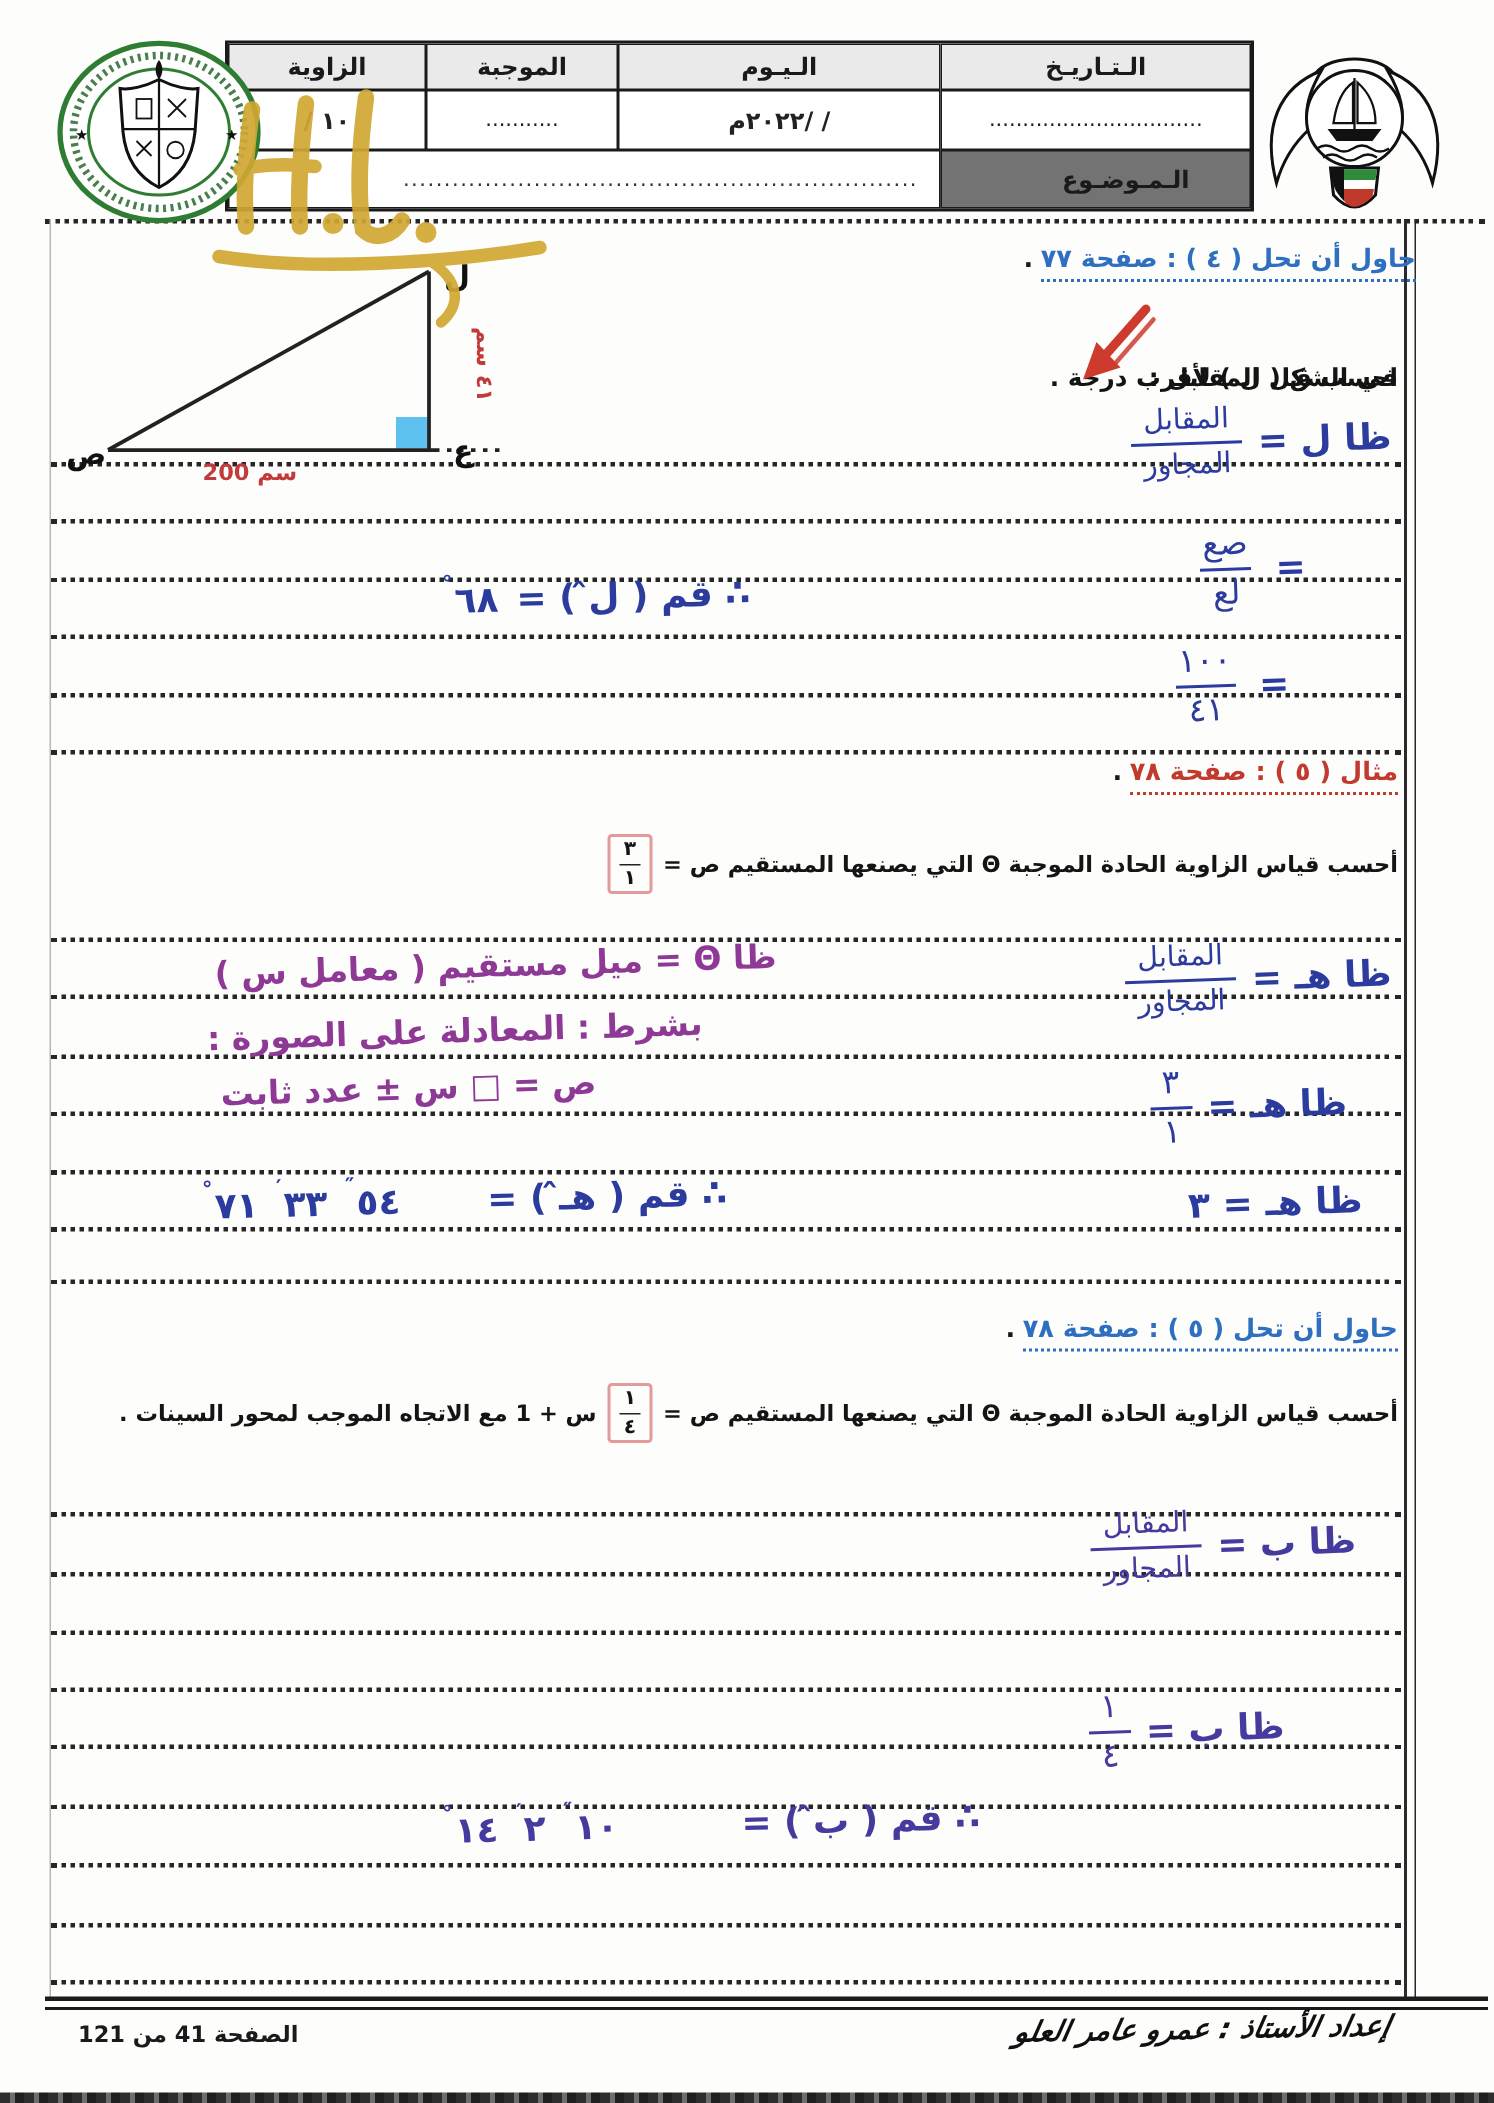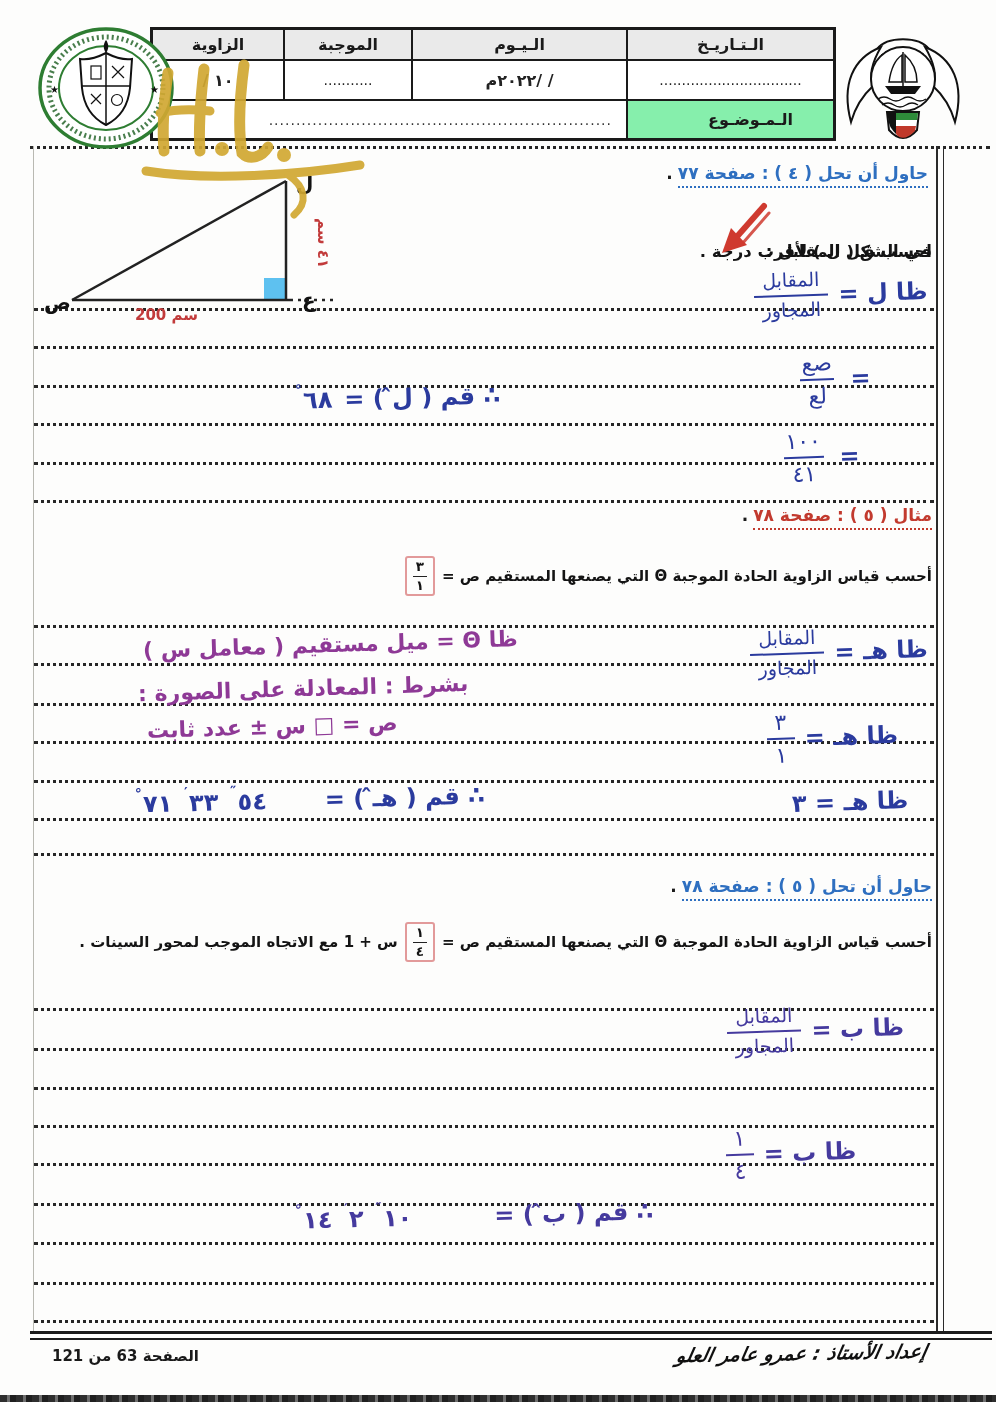--- a/index.html
+++ b/index.html
@@ -87,21 +87,21 @@
     <div class="hcell hlab">الـتـاريـخ</div>
     <div class="hcell hlab">الـيـوم</div>
     <div class="hcell hlab">الموجبة</div>
     <div class="hcell hlab">الزاوية</div>
 
     <div class="hcell hval">................................</div>
     <div class="hcell hval big">/      /٢٠٢٢م</div>
     <div class="hcell hval">...........</div>
     <div class="hcell hval big">١٠ /</div>
 
-    <div class="hcell hlab" style="background:#86efac;padding-left:40px;">الـمـوضـوع</div>
+    <div class="hcell hlab" style="background:#737373;padding-left:40px;">الـمـوضـوع</div>
     <div class="hcell hval subject-dots" style="grid-column:2/5;">...............................................................</div>
   </div>
 
   <div class="logo" style="left:36px;top:26px;">
     <svg width="140" height="124" viewBox="0 0 140 124">
       <ellipse cx="70" cy="62" rx="66" ry="59" fill="#ffffff" stroke="#2e7d32" stroke-width="3.5"></ellipse>
       <ellipse cx="70" cy="62" rx="57" ry="51" fill="none" stroke="#1b5e20" stroke-width="5" stroke-dasharray="2,3" opacity="0.8"></ellipse>
       <ellipse cx="70" cy="62" rx="47" ry="42" fill="#ffffff" stroke="#2e7d32" stroke-width="2"></ellipse>
       <path d="M70,27 C80,32 90,34 96,33 L94,62 C92,82 82,93 70,99 C58,93 48,82 46,62 L44,33 C50,34 60,32 70,27 Z" fill="#ffffff" stroke="#111" stroke-width="2"></path>
       <path d="M70,27 L70,99 M46,60 L94,60" stroke="#111" stroke-width="1.5" fill="none"></path>
@@ -173,21 +173,21 @@
   <div class="rule" style="top:1242px"></div>
   <div class="rule" style="top:1282px"></div>
   <div class="rule" style="top:1320px"></div>
 
   <div class="marginline m1"></div>
   <div class="marginline m2"></div>
   <div class="leftedge"></div>
   <div class="bottomframe"></div>
   <div class="scanedge"></div>
 
-  <div class="t sec-title blue-title" style="right:68px;top:163px;text-align:center;">
+  <div class="t sec-title blue-title" style="right:52px;top:163px;text-align:center;">
     <span class="under">حاول أن تحل ( ٤ ) : صفحة ٧٧</span><span class="title-dot">.</span>
   </div>
   <div class="t ptext" style="right:64px;top:203px;margin-top:39px;">في الشكل المقابل :</div>
   <div class="t ptext" style="right:64px;top:242px;">احسب ق ( ل ) لأقرب درجة .</div>
 
   <div class="logo" style="left:712px;top:200px;z-index:5;">
     <svg width="62" height="64" viewBox="0 0 62 64">
       <path d="M52,6 L22,40" stroke="#cf3a2f" stroke-width="6" stroke-linecap="round" fill="none"></path>
       <path d="M57,13 L30,44" stroke="#cf3a2f" stroke-width="3" stroke-linecap="round" fill="none" opacity="0.85"></path>
       <polygon points="10,53 35,45 19,28" fill="#cf3a2f"></polygon>
@@ -319,16 +319,16 @@
     <span class="pair">
         <sup>′</sup>
         <span>٢</span>
       </span>
     <span class="pair">
         <sup>°</sup>
         <span>١٤</span>
       </span>
   </div>
 
-  <div class="foot-page">الصفحة 63 من 121</div>
+  <div class="foot-page">الصفحة 41 من 121</div>
   <div class="foot-prep">إعداد الأستاذ : عمرو عامر العلو</div>
 
 </div>
 
 </body></html>

